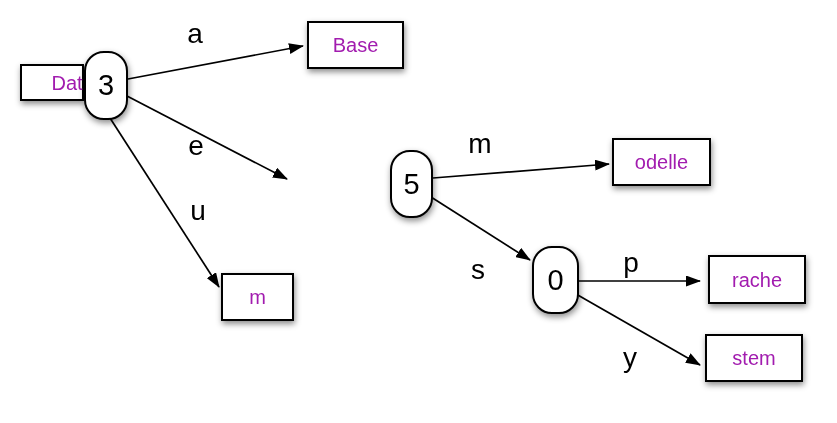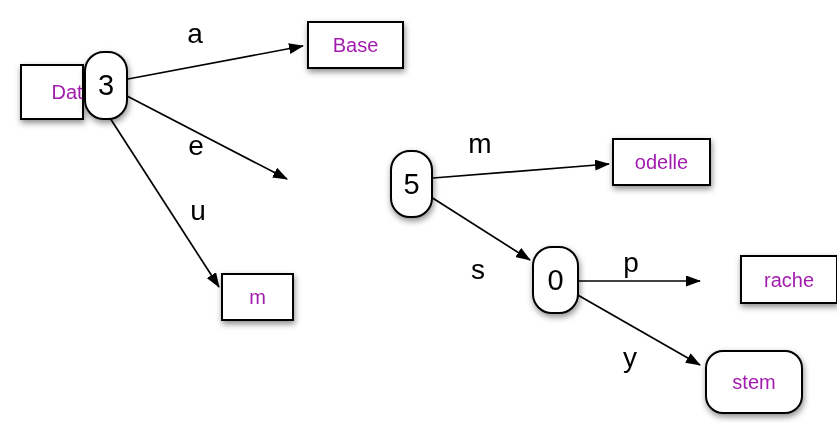--- a/index.html
+++ b/index.html
@@ -53,30 +53,30 @@
   .edge-label {
     position: absolute;
     transform: translate(-50%, -50%);
     font-size: 28px;
     line-height: 1;
     color: #000000;
     z-index: 4;
     white-space: nowrap;
   }
   
-  #node-dat    { left: 20px;  top: 64px;  width: 64px;  height: 56px; padding-left: 30px; }
+  #node-dat    { left: 20px;  top: 64px;  width: 64px;  height: 37px; padding-left: 30px; }
   #node-3      { left: 84px;  top: 51px;  width: 44px;  height: 69px; }
   #node-base   { left: 307px; top: 21px;  width: 97px;  height: 48px; }
   #node-nbank  { left: 290px; top: 163px; width: 100px; height: 42px; }
   #node-5      { left: 390px; top: 150px; width: 43px;  height: 68px; }
   #node-odelle { left: 612px; top: 138px; width: 99px;  height: 48px; }
   #node-m      { left: 221px; top: 273px; width: 73px;  height: 48px; }
   #node-0      { left: 532px; top: 246px; width: 47px;  height: 68px; }
-  #node-rache  { left: 740px; top: 255px; width: 98px;  height: 49px; }
-  #node-stem   { left: 705px; top: 350px; width: 98px;  height: 64px; border-radius: 18px; }
+  #node-rache  { left: 708px; top: 255px; width: 98px;  height: 49px; }
+  #node-stem   { left: 705px; top: 334px; width: 98px;  height: 48px; }
   
   #elabel-a { left: 195px; top: 34px;  }
   #elabel-e { left: 196px; top: 146px; }
   #elabel-u { left: 198px; top: 211px; }
   #elabel-m { left: 480px; top: 144px; }
   #elabel-s { left: 478px; top: 270px; }
   #elabel-p { left: 631px; top: 263px; }
   #elabel-y { left: 630px; top: 358px; }
 </style>
 </head>

